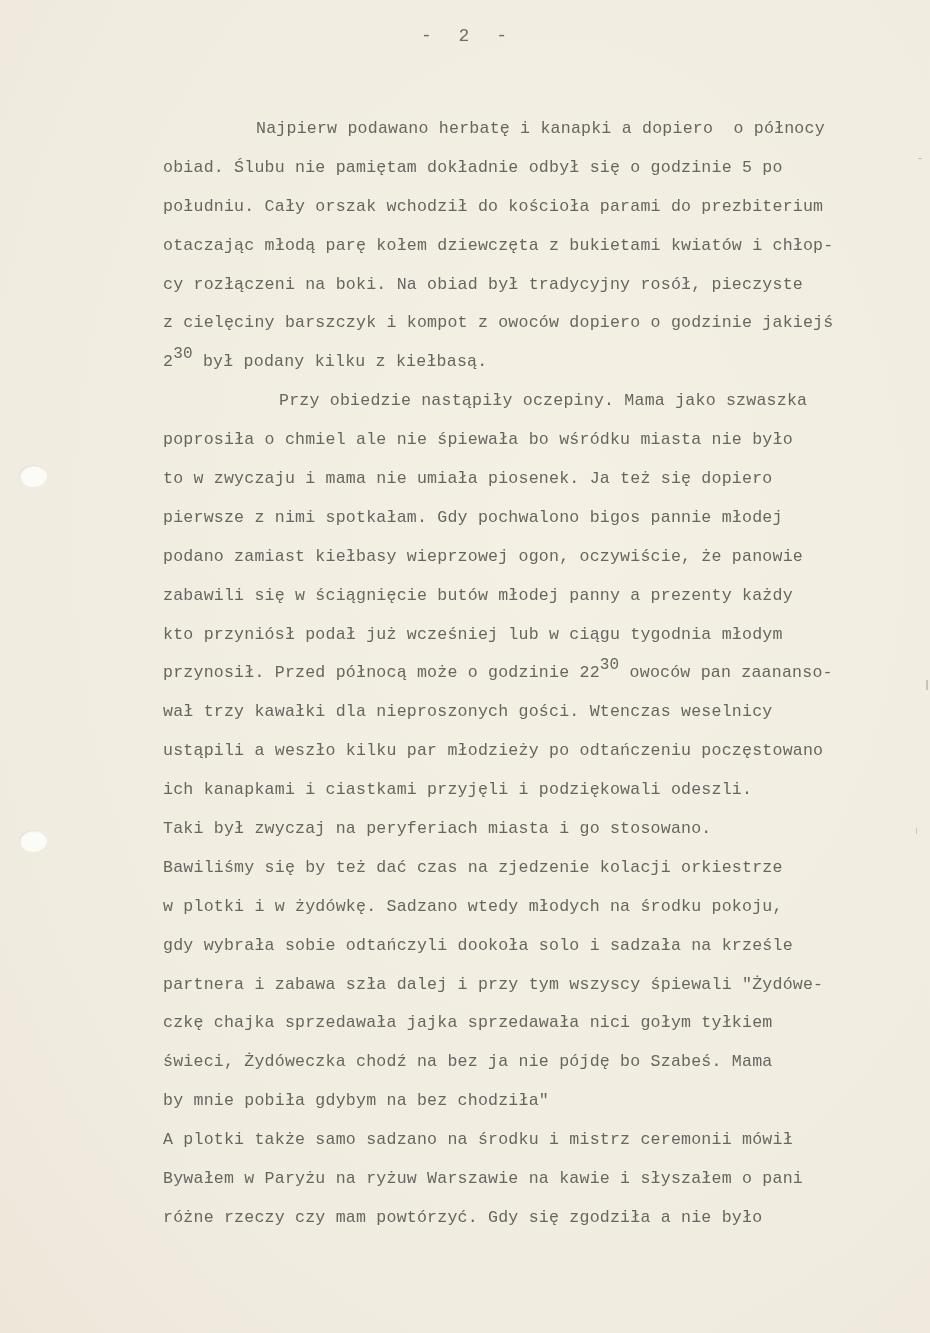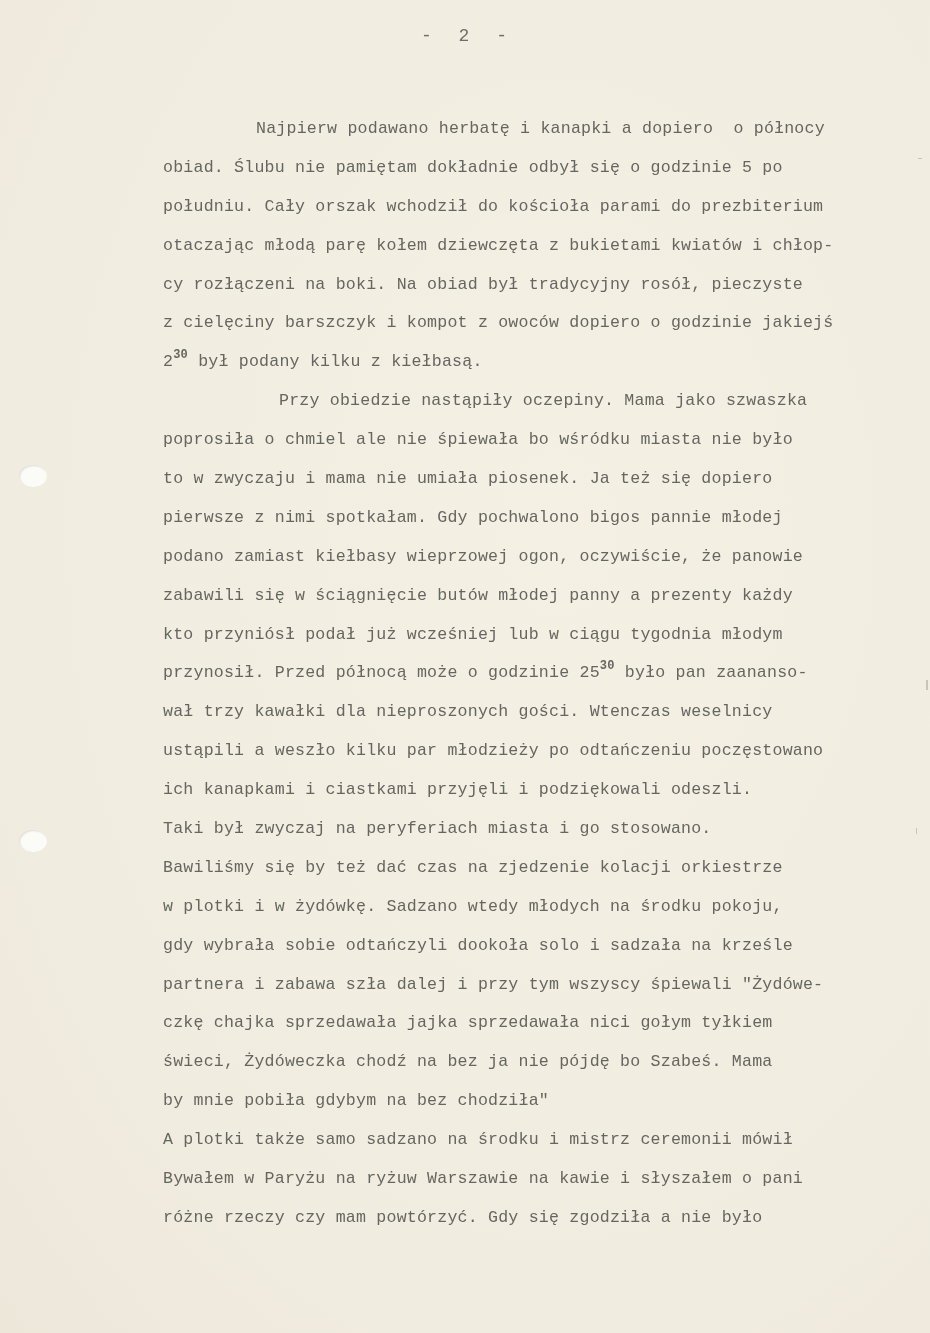--- a/index.html
+++ b/index.html
@@ -60,24 +60,23 @@
       white-space: pre;
       letter-spacing: 0.2px;
     }
     .line.indent {
       padding-left: 93px;
     }
     .line.indent2 {
       padding-left: 116px;
     }
     sup {
-      font-size: 12px;
+      font-size: 16px;
       vertical-align: 8px;
       line-height: 0;
-      font-weight: bold;
     }
     .mark {
       position: absolute;
       background: #c8c4b8;
     }
     .mark-1 { left: 918px; top: 158px; width: 4px; height: 1px; }
     .mark-2 { left: 926px; top: 680px; width: 2px; height: 10px; }
     .mark-3 { left: 916px; top: 828px; width: 1px; height: 6px; }
   </style>
 </head>
@@ -106,21 +105,21 @@
     <div class="line">cy rozłączeni na boki. Na obiad był tradycyjny rosół, pieczyste</div>
     <div class="line">z cielęciny barszczyk i kompot z owoców dopiero o godzinie jakiejś</div>
     <div class="line"><span>2</span><sup>30</sup><span> był podany kilku z kiełbasą.</span></div>
     <div class="line indent2">Przy obiedzie nastąpiły oczepiny. Mama jako szwaszka</div>
     <div class="line">poprosiła o chmiel ale nie śpiewała bo wśródku miasta nie było</div>
     <div class="line">to w zwyczaju i mama nie umiała piosenek. Ja też się dopiero</div>
     <div class="line">pierwsze z nimi spotkałam. Gdy pochwalono bigos pannie młodej</div>
     <div class="line">podano zamiast kiełbasy wieprzowej ogon, oczywiście, że panowie</div>
     <div class="line">zabawili się w ściągnięcie butów młodej panny a prezenty każdy</div>
     <div class="line">kto przyniósł podał już wcześniej lub w ciągu tygodnia młodym</div>
-    <div class="line"><span>przynosił. Przed północą może o godzinie 25</span><sup>30</sup><span> było pan zaananso-</span></div>
+    <div class="line"><span>przynosił. Przed północą może o godzinie 22</span><sup>30</sup><span> owoców pan zaananso-</span></div>
     <div class="line">wał trzy kawałki dla nieproszonych gości. Wtenczas weselnicy</div>
     <div class="line">ustąpili a weszło kilku par młodzieży po odtańczeniu poczęstowano</div>
     <div class="line">ich kanapkami i ciastkami przyjęli i podziękowali odeszli.</div>
     <div class="line">Taki był zwyczaj na peryferiach miasta i go stosowano.</div>
     <div class="line">Bawiliśmy się by też dać czas na zjedzenie kolacji orkiestrze</div>
     <div class="line">w plotki i w żydówkę. Sadzano wtedy młodych na środku pokoju,</div>
     <div class="line">gdy wybrała sobie odtańczyli dookoła solo i sadzała na krześle</div>
     <div class="line">partnera i zabawa szła dalej i przy tym wszyscy śpiewali "Żydówe-</div>
     <div class="line">czkę chajka sprzedawała jajka sprzedawała nici gołym tyłkiem</div>
     <div class="line">świeci, Żydóweczka chodź na bez ja nie pójdę bo Szabeś. Mama</div>

